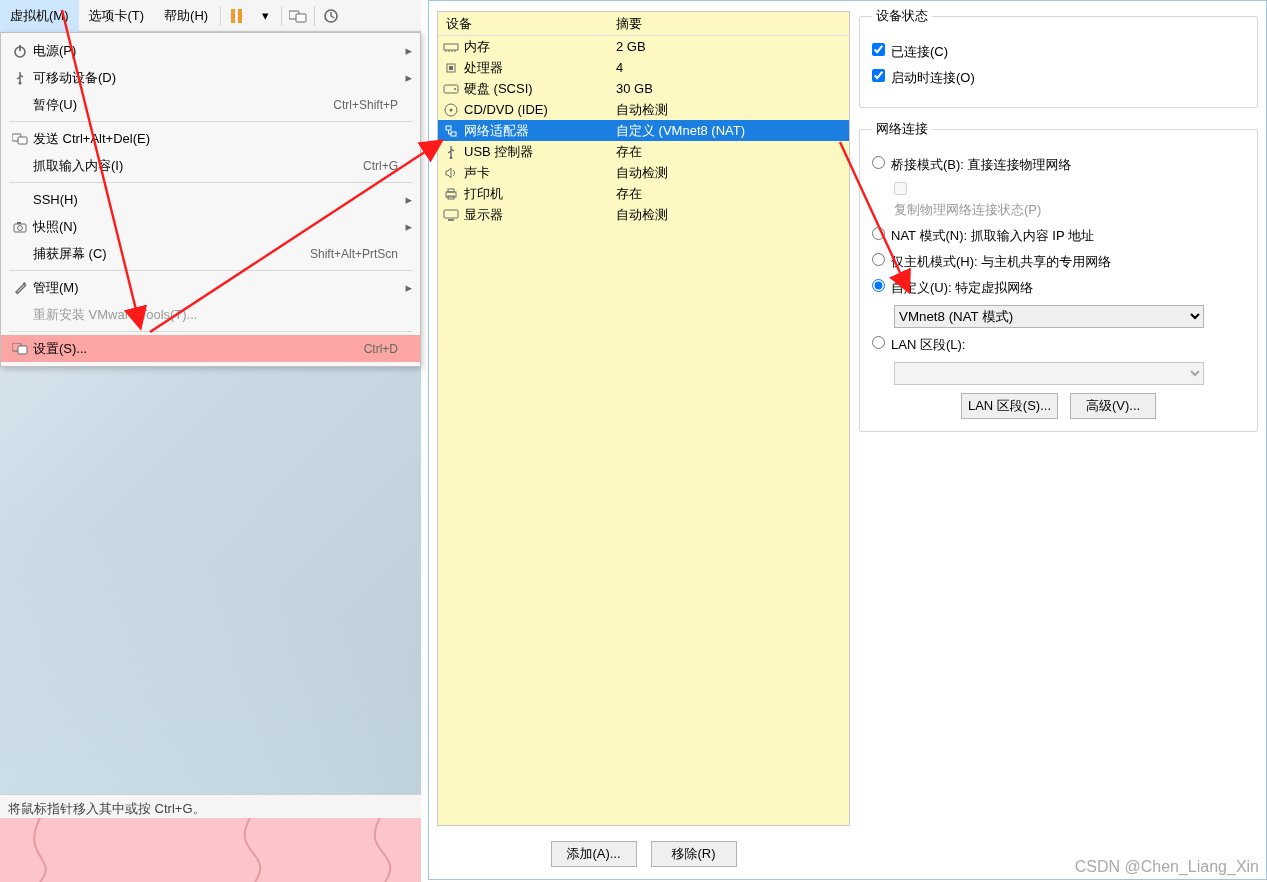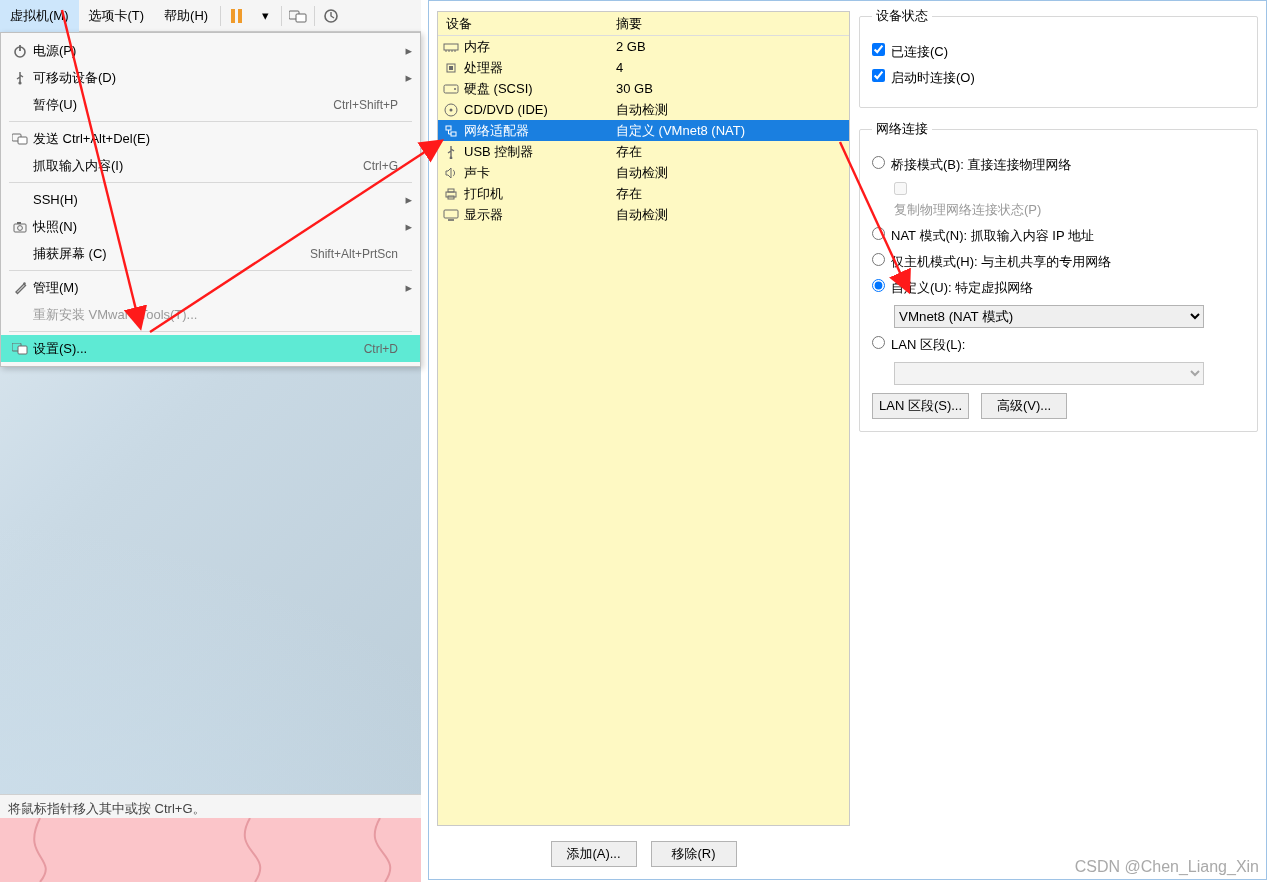--- a/index.html
+++ b/index.html
@@ -9,21 +9,21 @@
   
   .menubar{position:absolute;left:0;top:0;width:421px;height:32px;background:#f5f5f5;border-bottom:1px solid #d0d0d0;display:flex;align-items:center;font-size:13px;}
   .menubar .mitem{padding:0 10px;line-height:32px;height:32px;}
   .menubar .mitem.hi{background:#cde6fb;}
   .menubar .sep{width:1px;height:20px;background:#d4d4d4;margin:0 2px;}
   .menubar .tool{width:28px;height:32px;display:flex;align-items:center;justify-content:center;}
   .menubar svg{display:block;}
 
   .menu-dd{position:absolute;left:0;top:32px;width:421px;background:#f7f7f7;border:1px solid #c0c0c0;box-shadow:2px 2px 6px rgba(0,0,0,.2);padding:4px 0;}
   .menu-dd .row{display:flex;align-items:center;height:27px;padding:0 8px 0 6px;}
-  .menu-dd .row.hi{background:#5eead4;}
+  .menu-dd .row.hi{background:#fca5a5;}
   .menu-dd .row.dis{color:#9a9a9a;}
   .menu-dd .row.div{height:0;border-top:1px solid #d8d8d8;margin:3px 8px;padding:0;}
   .menu-dd .ic{width:26px;display:flex;justify-content:center;align-items:center;}
   .menu-dd .lbl{flex:1;white-space:nowrap;}
   .menu-dd .acc{color:#666;font-size:12px;}
   .menu-dd .sub{width:14px;text-align:right;color:#666;}
 
   
   .vm-area{position:absolute;left:0;top:32px;width:421px;height:calc(100% - 32px);
     background:
@@ -50,21 +50,21 @@
   .rightcol{position:absolute;left:430px;top:6px;right:8px;}
   fieldset{border:1px solid #d8d8d8;border-radius:2px;padding:10px 12px 12px;margin:0 0 12px 0;}
   fieldset legend{padding:0 4px;font-size:13px;}
   label.opt{display:flex;align-items:flex-start;gap:6px;margin:8px 0;font-size:13px;}
   label.opt input{margin:0;}
   label.opt.dis{color:#9a9a9a;flex-direction:column;}
   .sel-inline{margin:4px 0 8px 22px;}
   .sel-inline select{width:310px;height:23px;border:1px solid #b3b3b3;background:#efefef;}
   .btnrow{position:absolute;left:8px;top:835px;width:413px;height:36px;display:flex;justify-content:center;gap:14px;align-items:center;}
   button.win{height:26px;min-width:86px;background:#efefef;border:1px solid #b3b3b3;font-size:13px;}
-  .rtbtns{display:flex;gap:12px;justify-content:flex-start;}
+  .rtbtns{display:flex;gap:12px;justify-content:center;}
 
   
   .anno{position:absolute;left:0;top:0;width:1267px;height:882px;pointer-events:none;}
 
   .watermark{position:absolute;right:8px;bottom:6px;color:rgba(160,160,160,.9);font-size:16px;font-family:Arial,sans-serif;pointer-events:none;}
 </style>
 </head>
 <body>
 
 <div id="stage">

